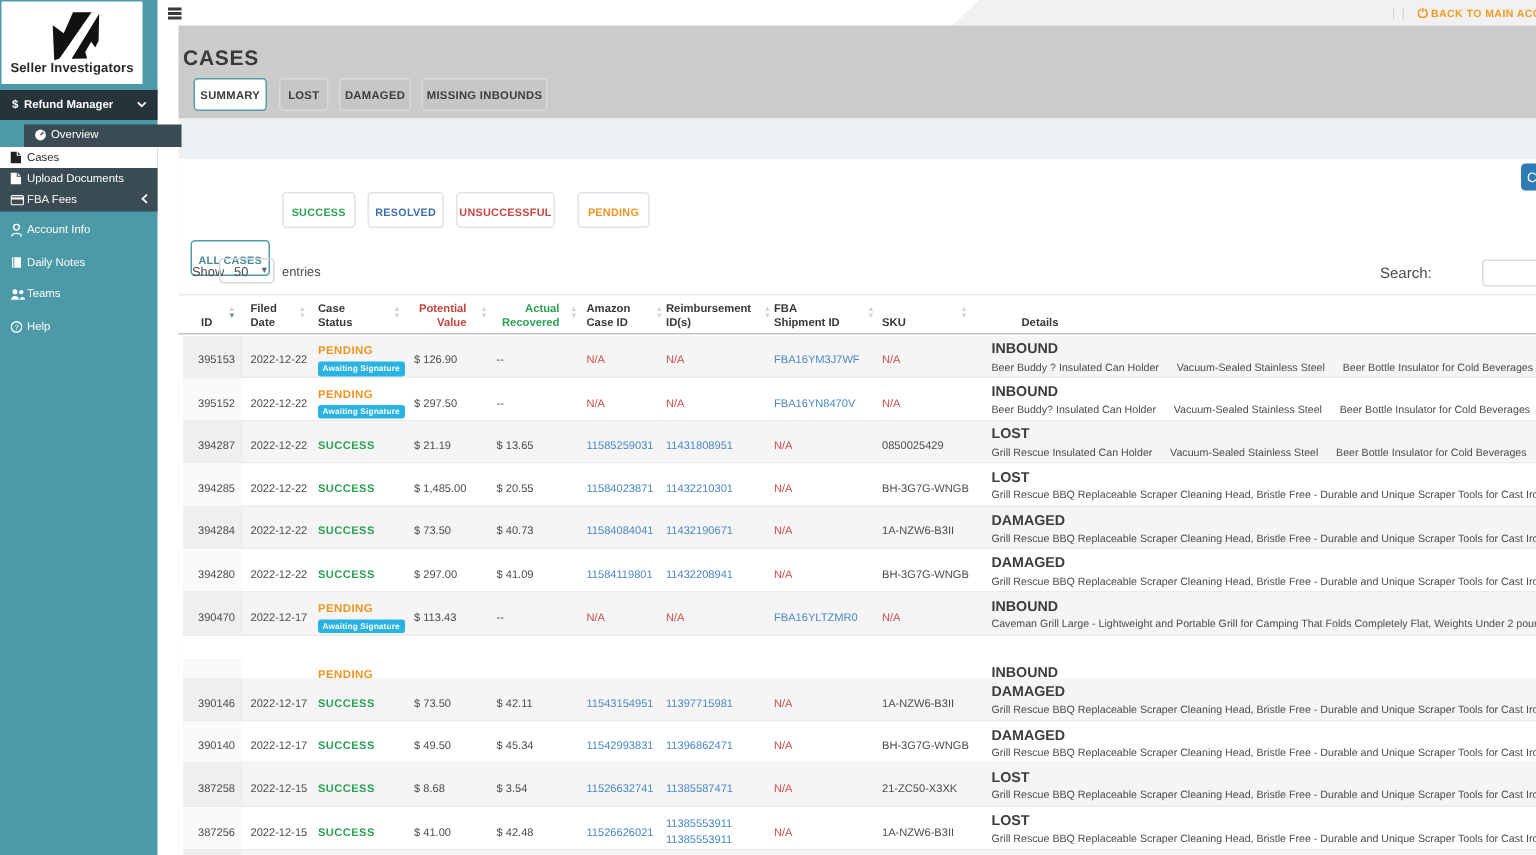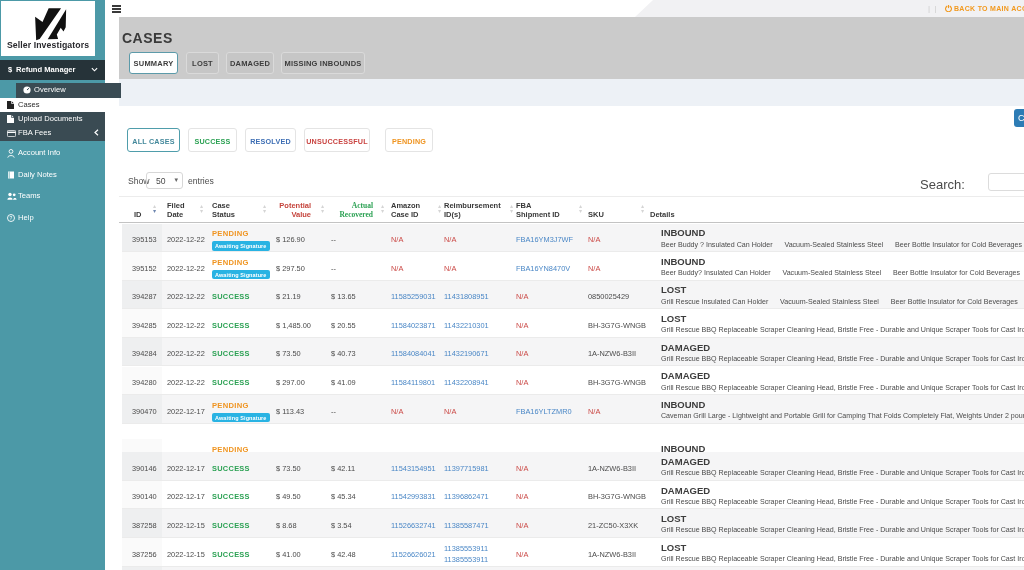--- a/index.html
+++ b/index.html
@@ -46,31 +46,31 @@
 #tab-reimb { left:370px; width:113px; }
 
 
 #bluezone { left:119px; top:79px; width:905px; height:491px; background:#edf1f6; }
 #card { left:119px; top:106px; width:905px; height:464px; background:#fff; }
 #colbtn { left:1014px; top:109px; width:30px; height:18px; background:#2d7cb5; border-radius:3px;
   color:#fff; font-size:9px; text-align:left; padding-left:4px; line-height:18px;}
 .fbtn { position:absolute; top:128px; height:24px; border:1px solid #e4e4e4; border-radius:3px;
   background:#fff; font-size:7.2px; font-weight:700; text-align:center; letter-spacing:0.2px; white-space:nowrap;}
 .fbtn span { display:inline-block; margin-top:7.5px; }
-#fb-all { left:127px; width:53px; border:1px solid #4f9dab; color:#43889b; }
+#fb-all { left:127px; width:53px; border:1px solid #4f9dab; color:#43889b;margin-top:32px; }
 #fb-success { left:188px; width:49px; color:#2ba153; }
 #fb-resolved { left:245px; width:51px; color:#3d6eb4; }
 #fb-unsucc { left:304px; width:66px; color:#c94340; }
 #fb-pending { left:385px; width:48px; color:#ef9420; }
 #showrow { left:128px; top:176px; font-size:8.6px; color:#4a4a4a; }
 #showsel { left:146px; top:172px; width:37px; height:17px; border:1px solid #d7d7d7; border-radius:3px;
   font-size:8.6px; color:#4a4a4a; padding:3px 0 0 9px; }
 #showsel i { position:absolute; right:4px; top:3px; font-style:normal; font-size:7px; color:#666; }
 #entries { left:188px; top:176px; font-size:8.6px; color:#4a4a4a; }
-#searchlbl { left:920px; top:177px; font-size:13px; color:#4a4a4a; }
+#searchlbl { left:920px; top:177px; font-size:10px; color:#4a4a4a; }
 #searchbox { left:988px; top:173px; width:60px; height:18px; border:1px solid #dcdcdc; border-radius:3px; background:#fff;}
 
 
 #thead { left:119px; top:196px; width:905px; height:27px; background:#fff;
   border-top:1px solid #ececec; border-bottom:1px solid #c3c3c3; }
 .h { position:absolute; font-size:7.5px; font-weight:700; color:#383838; line-height:9.5px; white-space:nowrap; }
 .h1 { top:13px; } .h2 { top:3.5px; }
 .sort { position:absolute; font-size:5.2px; color:#d5d5d5; line-height:4.8px; text-align:center; top:7px;}
 .sort b { font-weight:400; display:block; }
 .row { position:absolute; left:122px; width:902px; height:28.6px; }
@@ -223,21 +223,21 @@
     <span class="h h2" style="left:93px;">Case<br>Status</span>
     <span class="sort" style="left:143px;">
         <b>▲</b>
         <b>▼</b>
       </span>
     <span class="h h2" style="left:130px; width:62px; text-align:right; color:#c5443c;">Potential<br>Value</span>
     <span class="sort" style="left:201px;">
         <b>▲</b>
         <b>▼</b>
       </span>
-    <span class="h h2" style="left:190px; width:64px; text-align:right; color:#2ba153;font-family:Liberation Serif, serif;">Actual<br>Recovered</span>
+    <span class="h h2" style="left:190px; width:64px; text-align:right; color:#2ba153;">Actual<br>Recovered</span>
     <span class="sort" style="left:261px;">
         <b>▲</b>
         <b>▼</b>
       </span>
     <span class="h h2" style="left:272px;">Amazon<br>Case ID</span>
     <span class="sort" style="left:318px;">
         <b>▲</b>
         <b>▼</b>
       </span>
     <span class="h h2" style="left:325px;">Reimbursement<br>ID(s)</span>
@@ -248,21 +248,21 @@
     <span class="h h2" style="left:397px;">FBA<br>Shipment ID</span>
     <span class="sort" style="left:459px;">
         <b>▲</b>
         <b>▼</b>
       </span>
     <span class="h h1" style="left:469px;">SKU</span>
     <span class="sort" style="left:521px;">
         <b>▲</b>
         <b>▼</b>
       </span>
-    <span class="h h1" style="left:531px;text-align:right;">Details</span>
+    <span class="h h1" style="left:562px;text-align:right;">Details</span>
   </div>
 
   <div class="row odd rb1" style="top:223.5px;">
       <div class="idc"></div>
     <span class="c id">395153</span>
       <span class="c dt">2022-12-22</span>
     <span class="c st pend">PENDING</span>
       <span class="badge">Awaiting Signature</span>
     <span class="c pv">$ 126.90</span>
       <span class="c ar">--</span>

